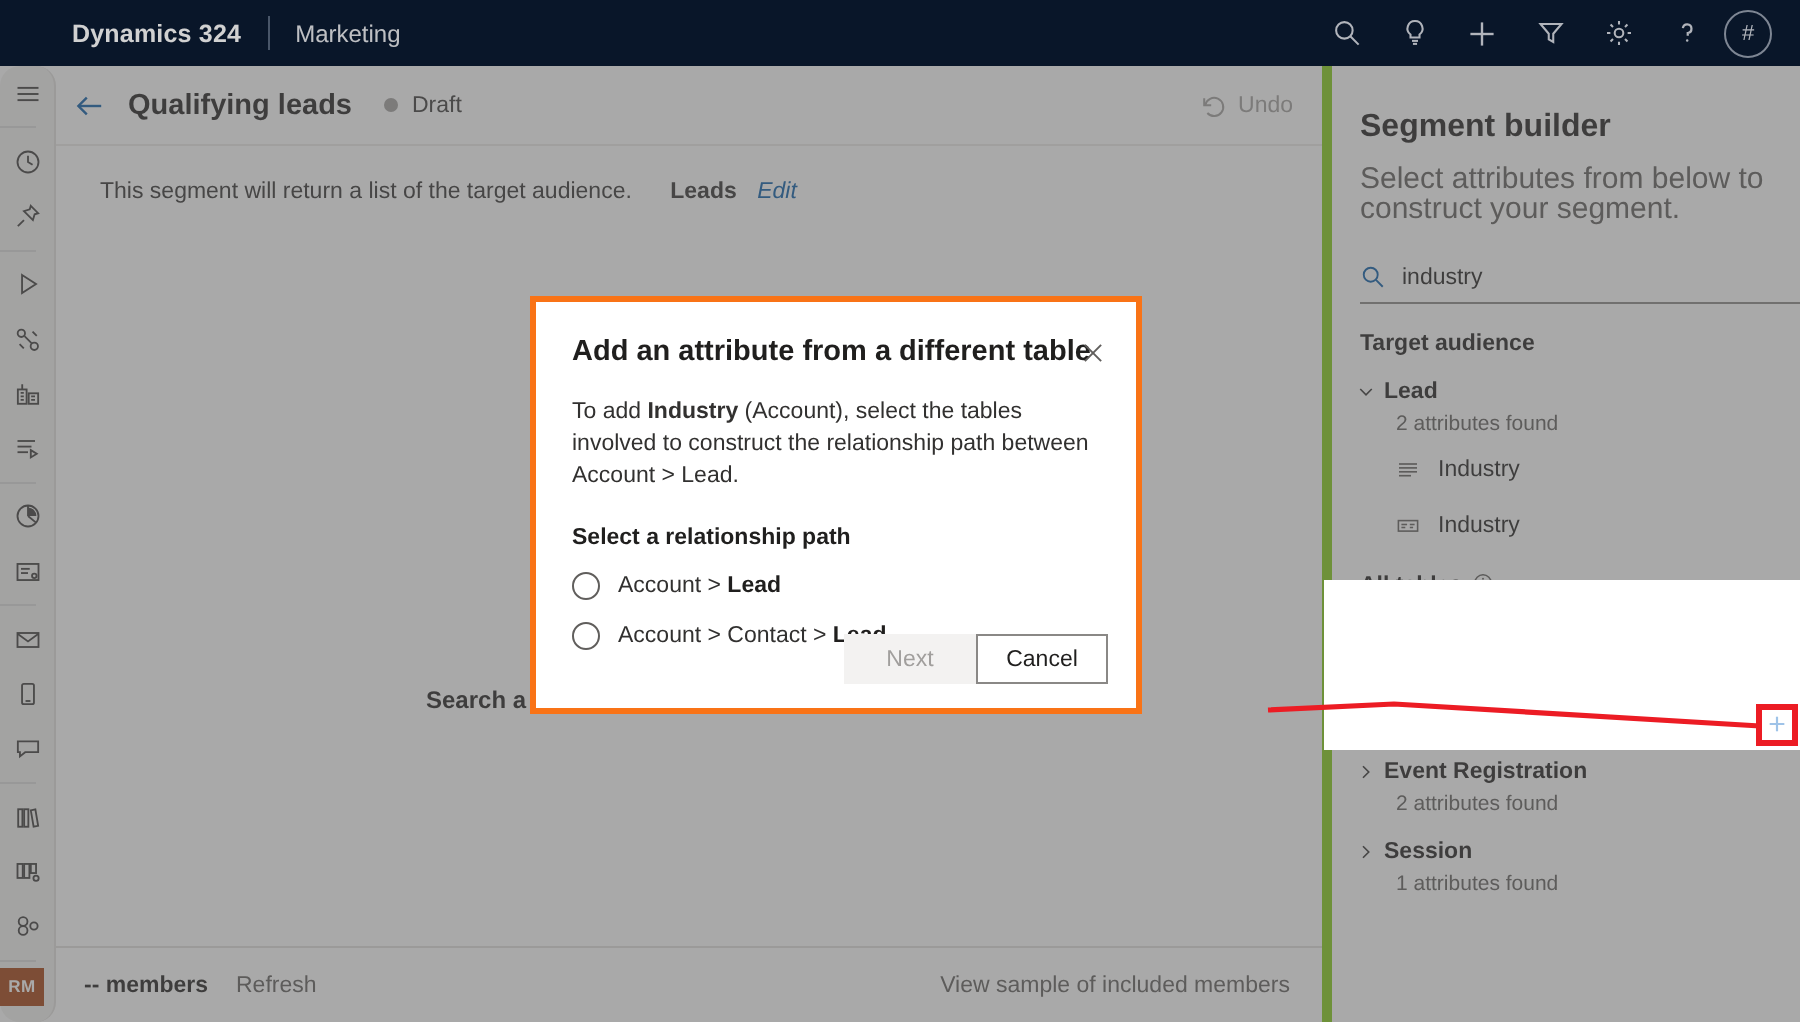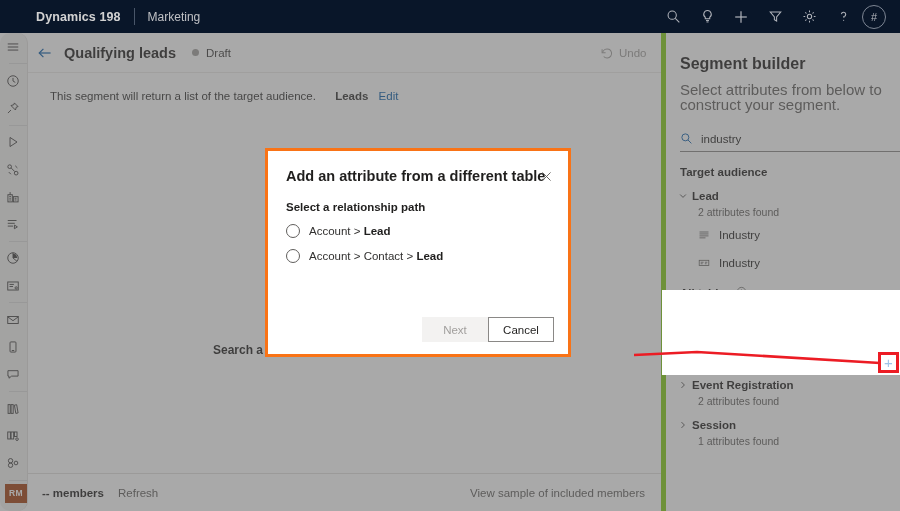--- a/index.html
+++ b/index.html
@@ -37,21 +37,21 @@
   .avatar-ring {
     width: 24px; height: 24px; border-radius: 50%;
     border: 1px solid #9aa4b4; display: flex; align-items: center; justify-content: center;
     color: #d8dce4; font-size: 11px; margin-left: 2px; margin-right: 4px;
   }
 
   
   .rail {
     position: absolute; left: 0; top: 33px; width: 28px; height: 478px;
     background: #f3f2f1; border-right: 1px solid #e1dfdd;
-    display: flex; flex-direction: column; align-items: flex-end; border-radius: 10px;
+    display: flex; flex-direction: column; align-items: flex-start; border-radius: 10px;
   }
   .rail-ic {
     width: 28px; height: 31px; display: flex; align-items: center; justify-content: center;
     color: #3b3a39; cursor: pointer;
   }
   .rail-sep { width: 18px; height: 1px; background: #dcdcdc; margin: 3px 0; }
   .rail-flex { flex: 1; }
   .rail-avatar {
     width: 22px; height: 22px; background: #a4400f; color: #fff;
     font-size: 8.5px; font-weight: bold; display: flex; align-items: center;
@@ -84,21 +84,21 @@
   
   .canvas {
     position: absolute; left: 28px; top: 73px; width: 633px; height: 400px;
     background: #ffffff;
   }
   .hint-line {
     position: absolute; left: 22px; top: 17px;
     font-size: 11.5px; color: #323130;
   }
   .hint-line b { font-weight: bold; margin-left: 16px; }
-  .hint-line .edit-link { color: #0a5ca8; margin-left: 7px; cursor: pointer; }
+  .hint-line .edit-link { color: #0a5ca8; margin-left: 7px; cursor: pointer; font-style: italic; }
   .search-stub {
     position: absolute; left: 185px; top: 270px;
     font-size: 12px; font-weight: bold; color: #201f1e;
   }
 
   
   .bottombar {
     position: absolute; left: 28px; top: 473px; width: 633px; height: 38px;
     background: #ffffff; border-top: 1px solid #e1dfdd;
     display: flex; align-items: center;
@@ -205,21 +205,21 @@
     display: flex; align-items: center; justify-content: center;
   }
   .plus-box .pg { color: #9fc3e8; font-size: 15px; line-height: 1; }
 </style>
 </head>
 <body>
 
 <div id="root">
 
   <div class="topbar">
-    <div class="brand">Dynamics 198</div>
+    <div class="brand">Dynamics 324</div>
     <div class="vrule"></div>
     <div class="app">Marketing</div>
     <div class="spacer"></div>
     <div class="tb-icons">
       <div class="tb-ic">
         <svg width="15" height="15" viewBox="0 0 16 16" fill="none" stroke="currentColor" stroke-width="1.1">
           <circle cx="6.6" cy="6.6" r="4.4"></circle>
             <line x1="9.9" y1="9.9" x2="14.2" y2="14.2"></line>
         </svg>
       </div>
@@ -558,20 +558,23 @@
   </div>
 
   <div class="dialog">
     <div class="dlg-title">Add an attribute from a different table</div>
     <div class="dlg-close">
       <svg width="13" height="13" viewBox="0 0 16 16" stroke="currentColor" stroke-width="1.15">
         <line x1="3" y1="3" x2="13" y2="13"></line>
           <line x1="13" y1="3" x2="3" y2="13"></line>
       </svg>
     </div>
+    <div class="dlg-body">
+      <span>To add </span><b>Industry</b><span> (Account), select the tables involved to construct the relationship path between Account &gt; Lead.</span>
+    </div>
     <div class="dlg-sub">Select a relationship path</div>
 
     <div class="radio-row">
       <span class="radio-dot"></span>
       <span class="radio-lbl"><span>Account &gt; </span><b>Lead</b></span>
     </div>
     <div class="radio-row">
       <span class="radio-dot"></span>
       <span class="radio-lbl"><span>Account &gt; Contact &gt; </span><b>Lead</b></span>
     </div>

